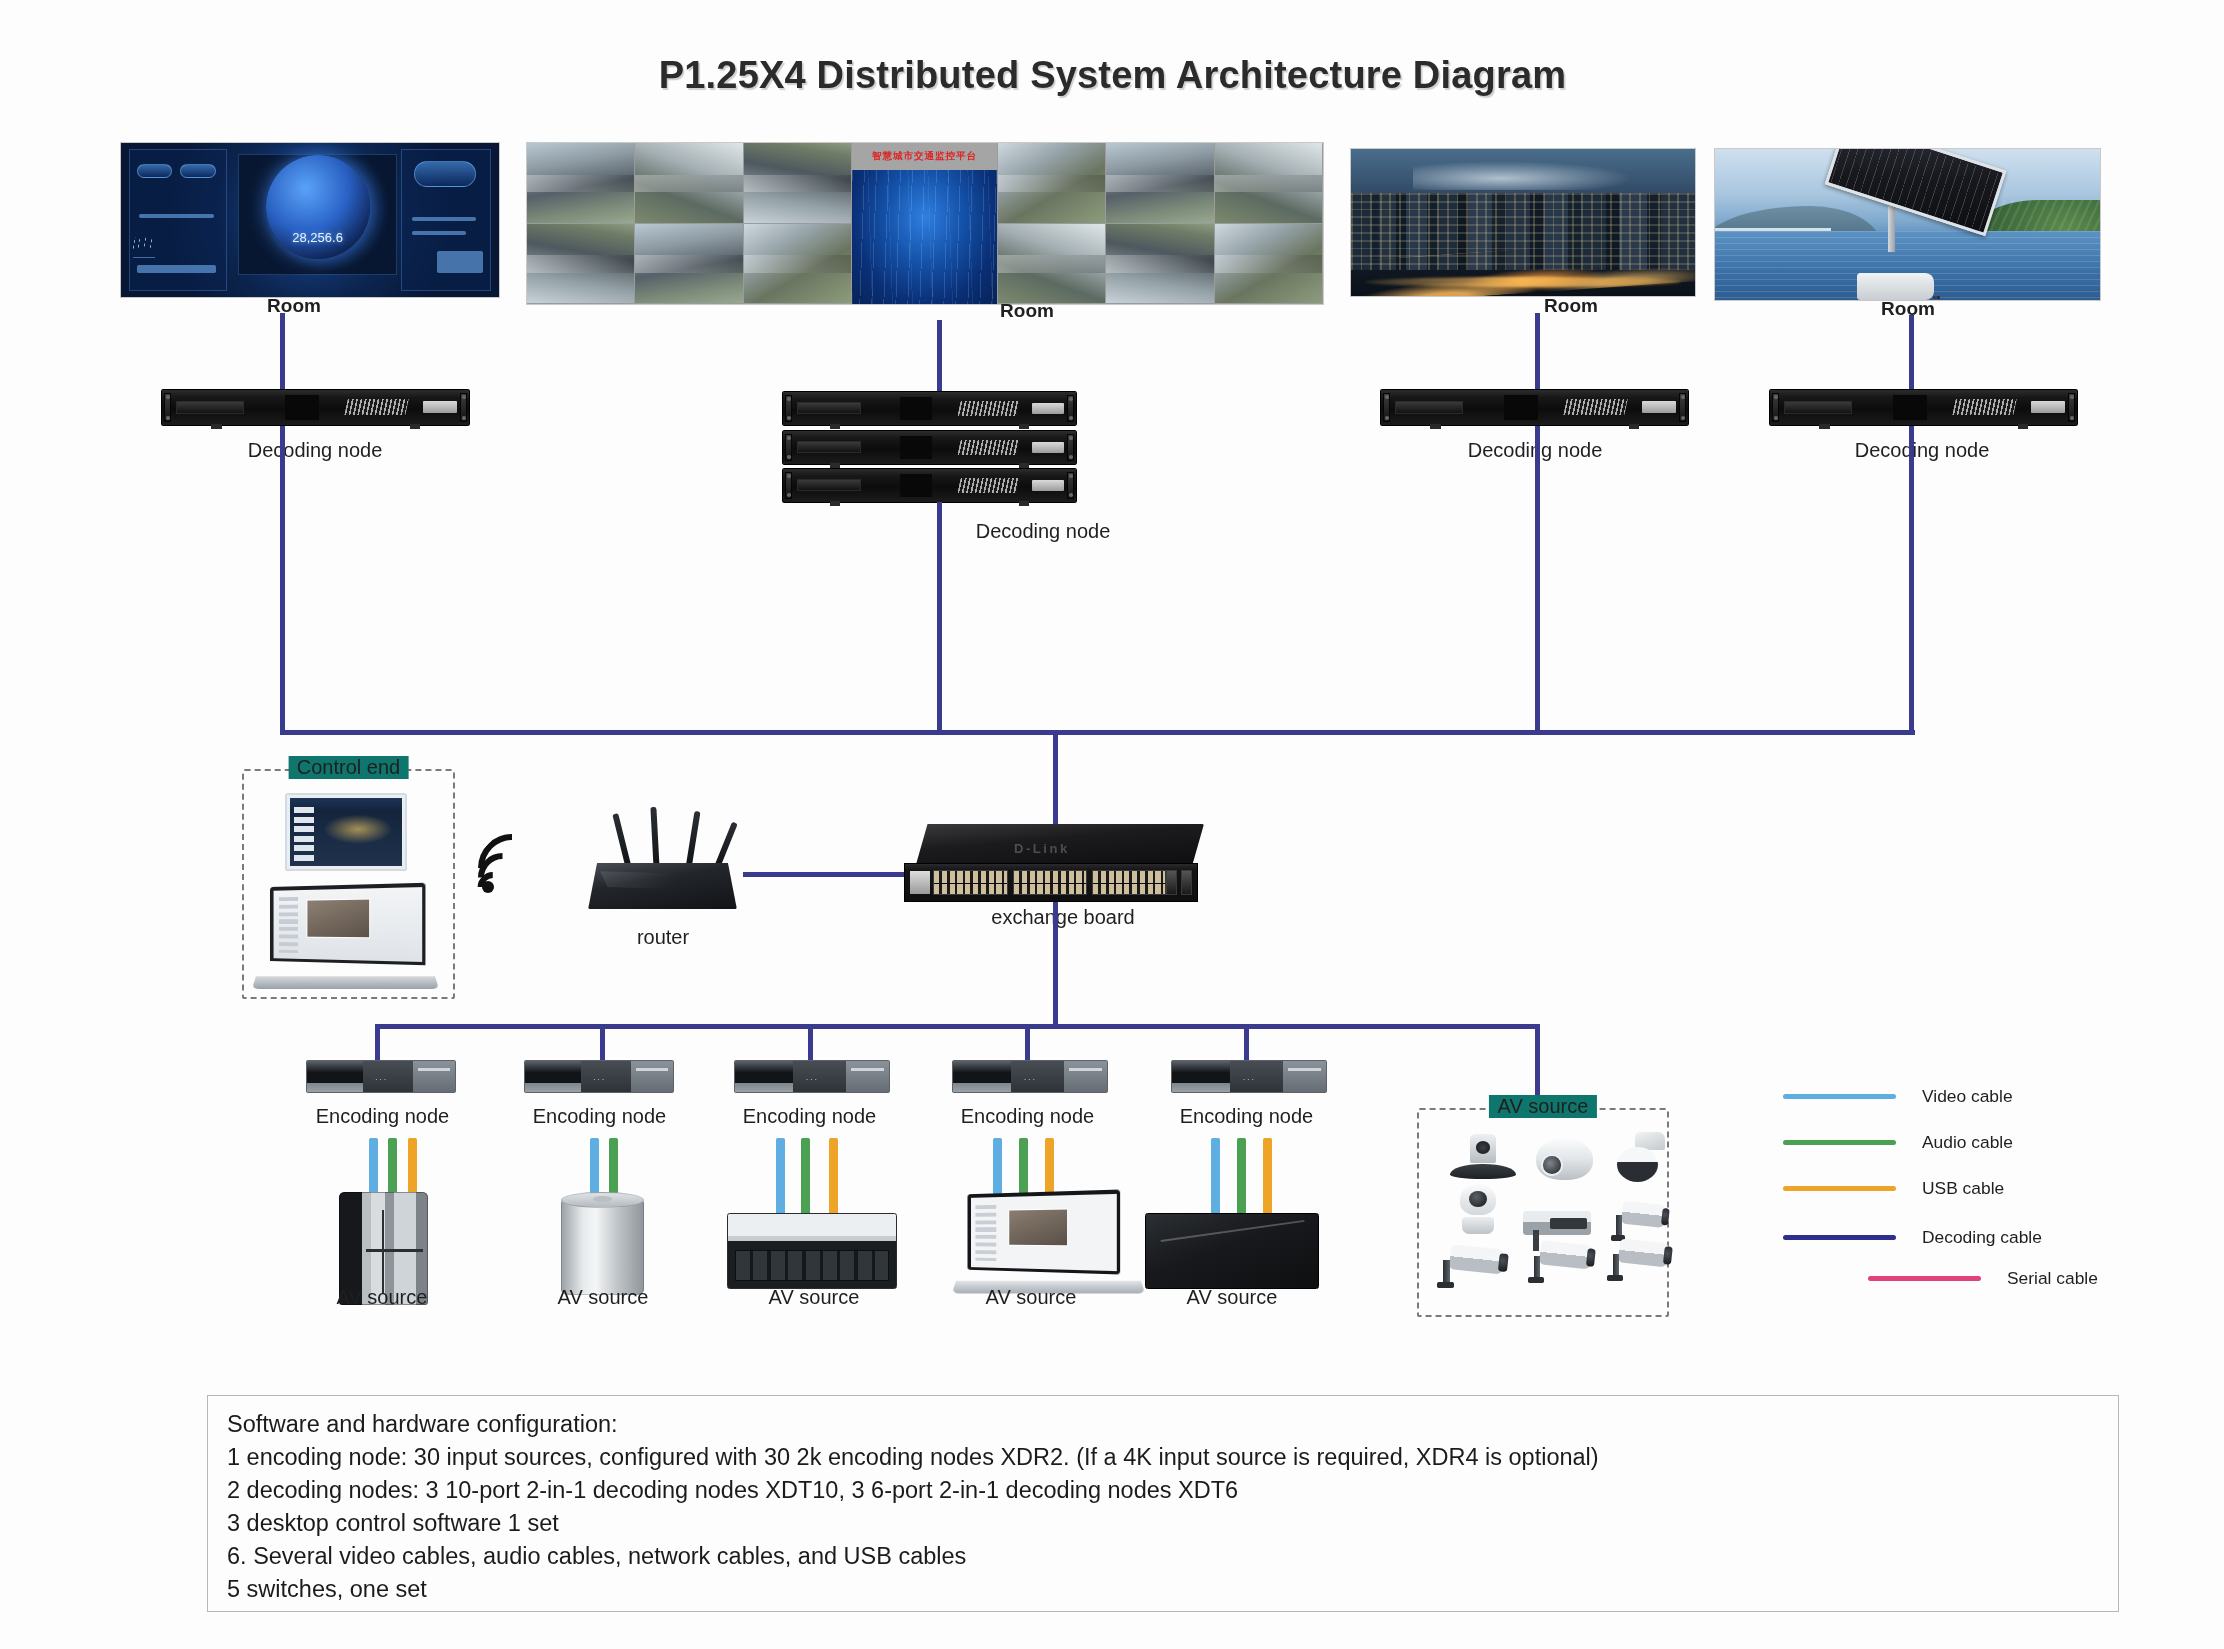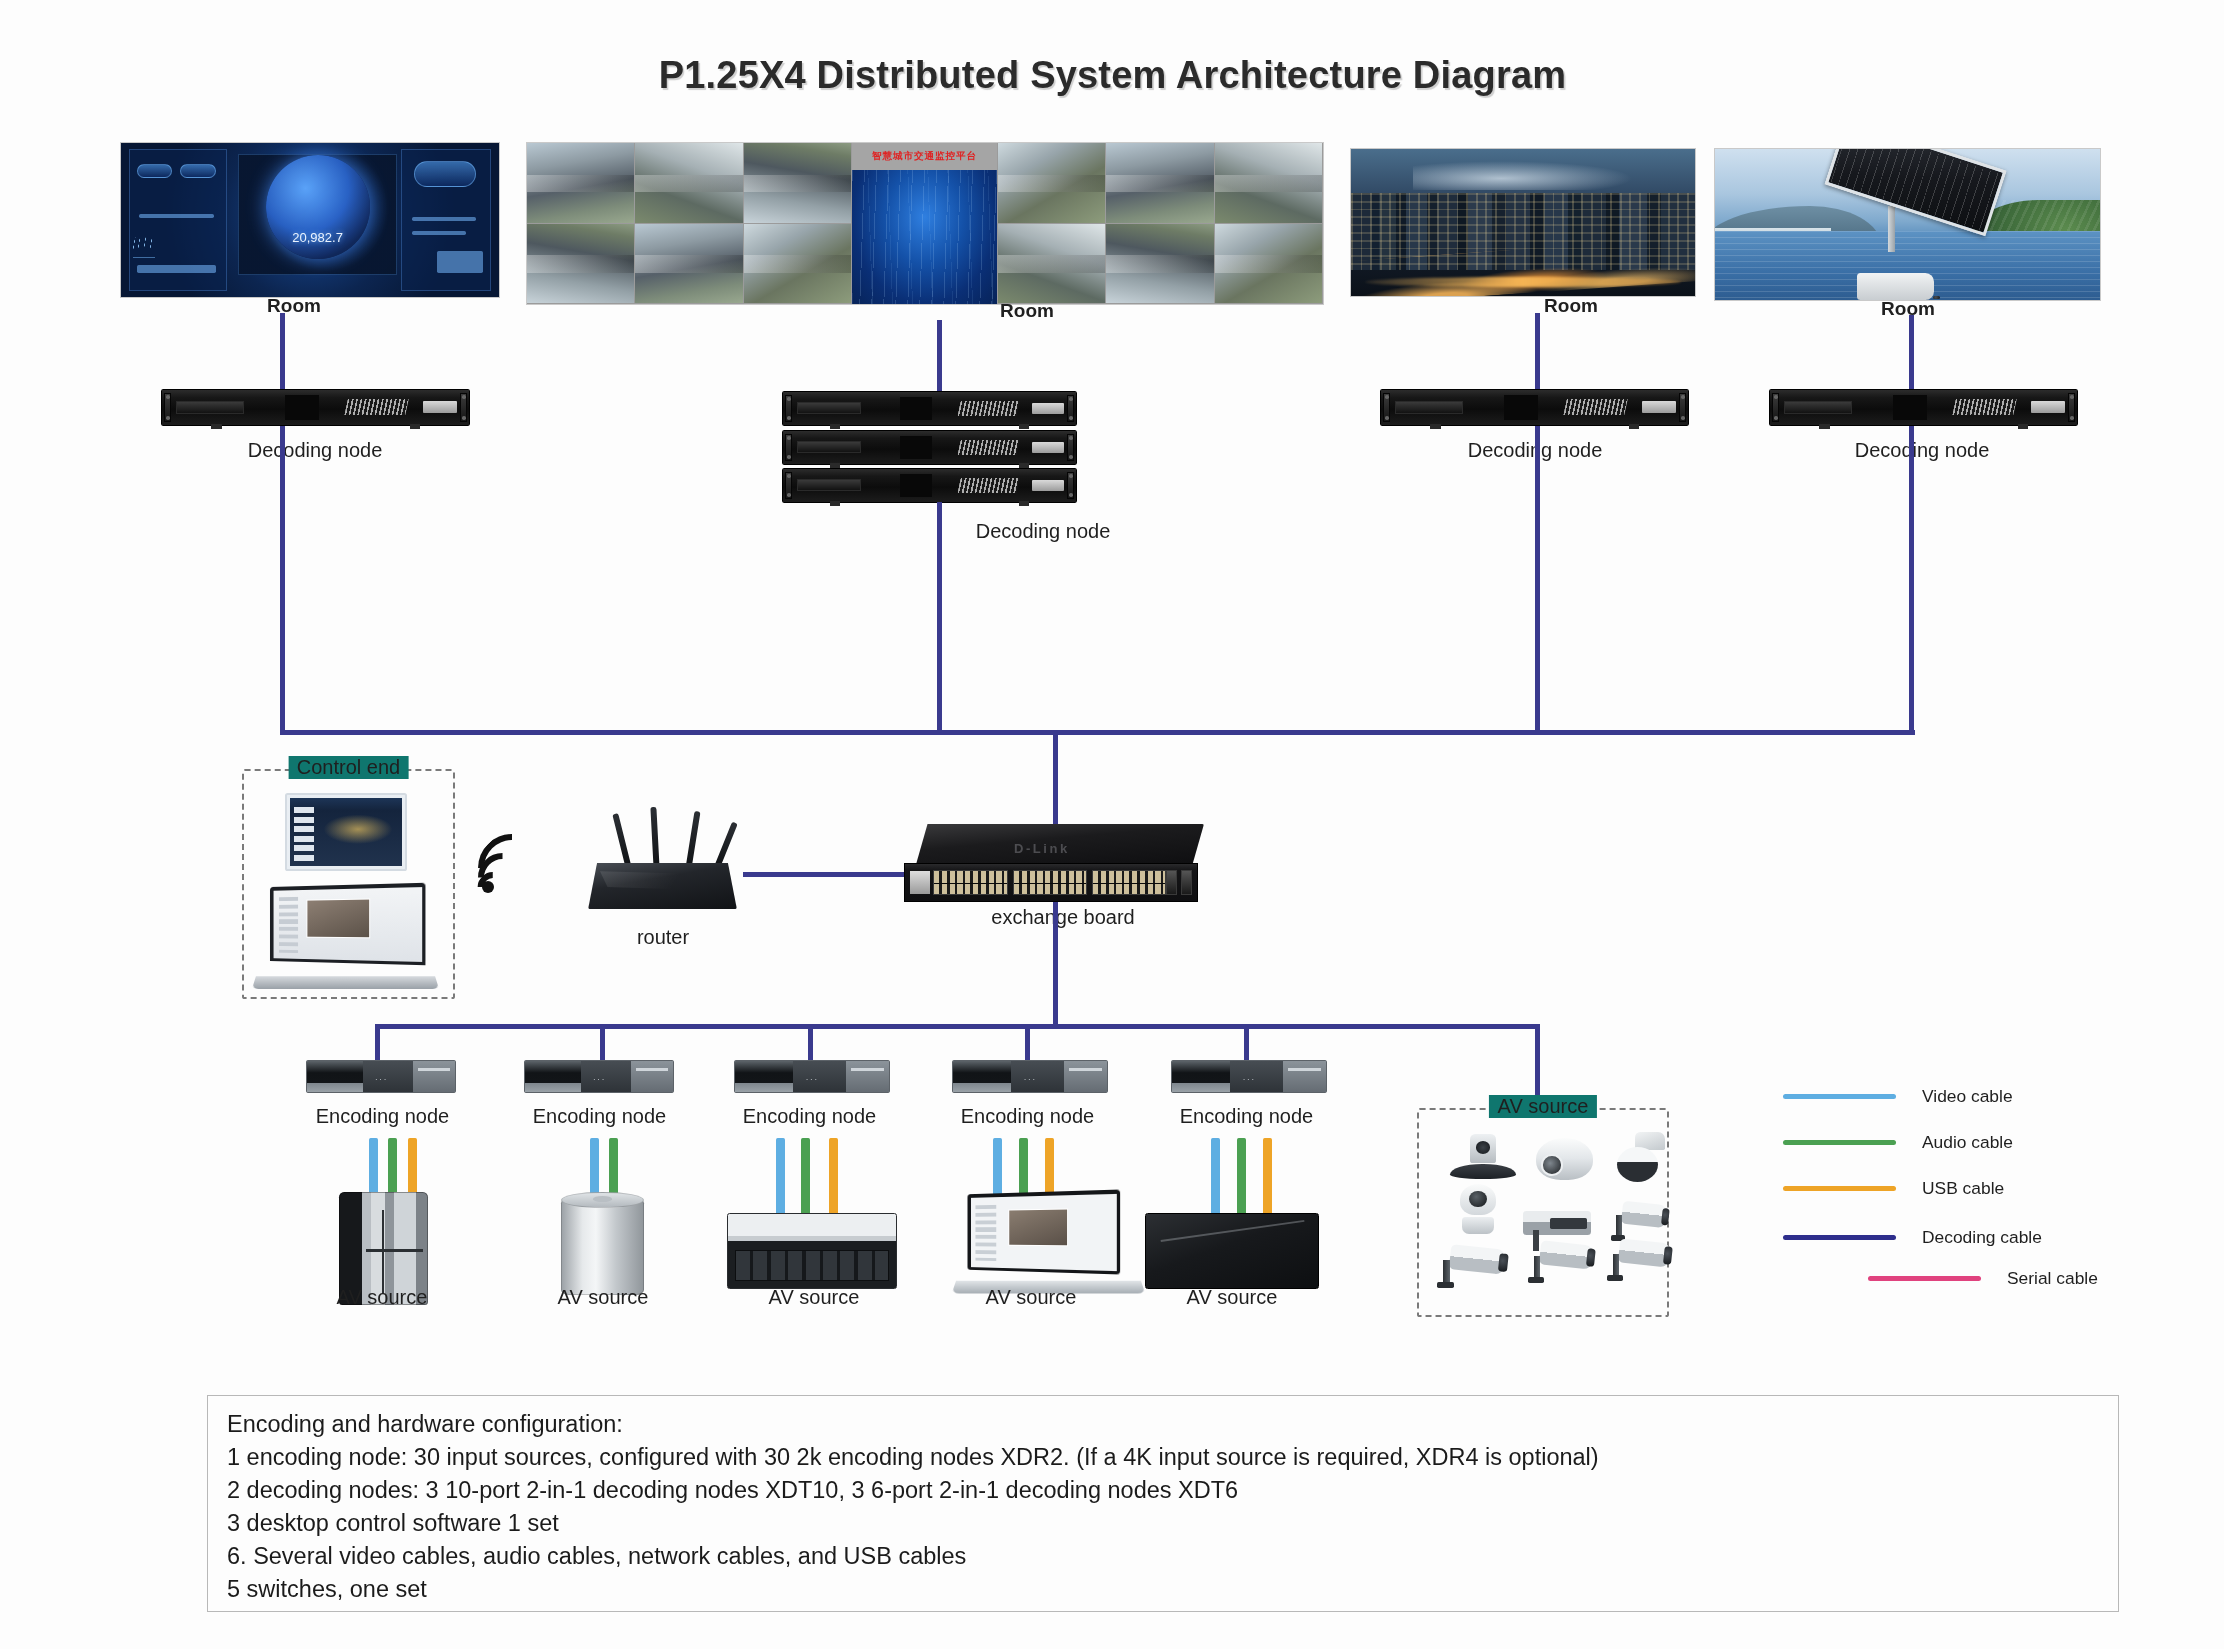--- a/index.html
+++ b/index.html
@@ -623,21 +623,21 @@
     <div class="dash">
       <div class="panelL">
         <div class="pill" style="left:8%; top:10%; width:36%;"></div>
         <div class="pill" style="left:52%; top:10%; width:38%;"></div>
         <div class="bar" style="left:10%; top:46%; width:78%; height:3.5px;"></div>
         <div class="spark"></div>
         <div class="bar" style="left:8%; bottom:12%; width:82%; height:7.8px;"></div>
       </div>
       <div class="centre">
         <div class="globe"></div>
-        <div class="bigno">20,982.7</div>
+        <div class="bigno">28,256.6</div>
       </div>
       <div class="panelR">
         <div class="pill" style="left:14%; top:8%; width:70%; height:26px; border-radius:13px;"></div>
         <div class="bar" style="left:12%; top:48%; width:72%; height:3.5px;"></div>
         <div class="bar" style="left:12%; top:58%; width:60%; height:3.5px;"></div>
         <div class="bar" style="left:40%; bottom:12%; width:52%; height:22.6px;"></div>
       </div>
     </div>
   </div>
   <div class="cap bold" style="left:207px; top:295px; width:174px;">Room</div>
@@ -966,21 +966,21 @@
   <div class="legend-row" style="left:1783px; top:1227px;">
     <div class="swatch" style="background:#2e2e8c;"></div>
     <div class="txt">Decoding cable</div>
   </div>
   <div class="legend-row" style="left:1868px; top:1268px;">
     <div class="swatch" style="background:#e0427e;"></div>
     <div class="txt">Serial cable</div>
   </div>
 
   <div id="config">
-    <div class="line">Encoding and hardware configuration:</div>
+    <div class="line">Software and hardware configuration:</div>
     <div class="line">1 encoding node: 30 input sources, configured with 30 2k encoding nodes XDR2. (If a 4K input source is required, XDR4 is optional)</div>
     <div class="line">2 decoding nodes: 3 10-port 2-in-1 decoding nodes XDT10, 3 6-port 2-in-1 decoding nodes XDT6</div>
     <div class="line">3 desktop control software 1 set</div>
     <div class="line">6. Several video cables, audio cables, network cables, and USB cables</div>
     <div class="line">5 switches, one set</div>
   </div>
 
 </div>
 
 

